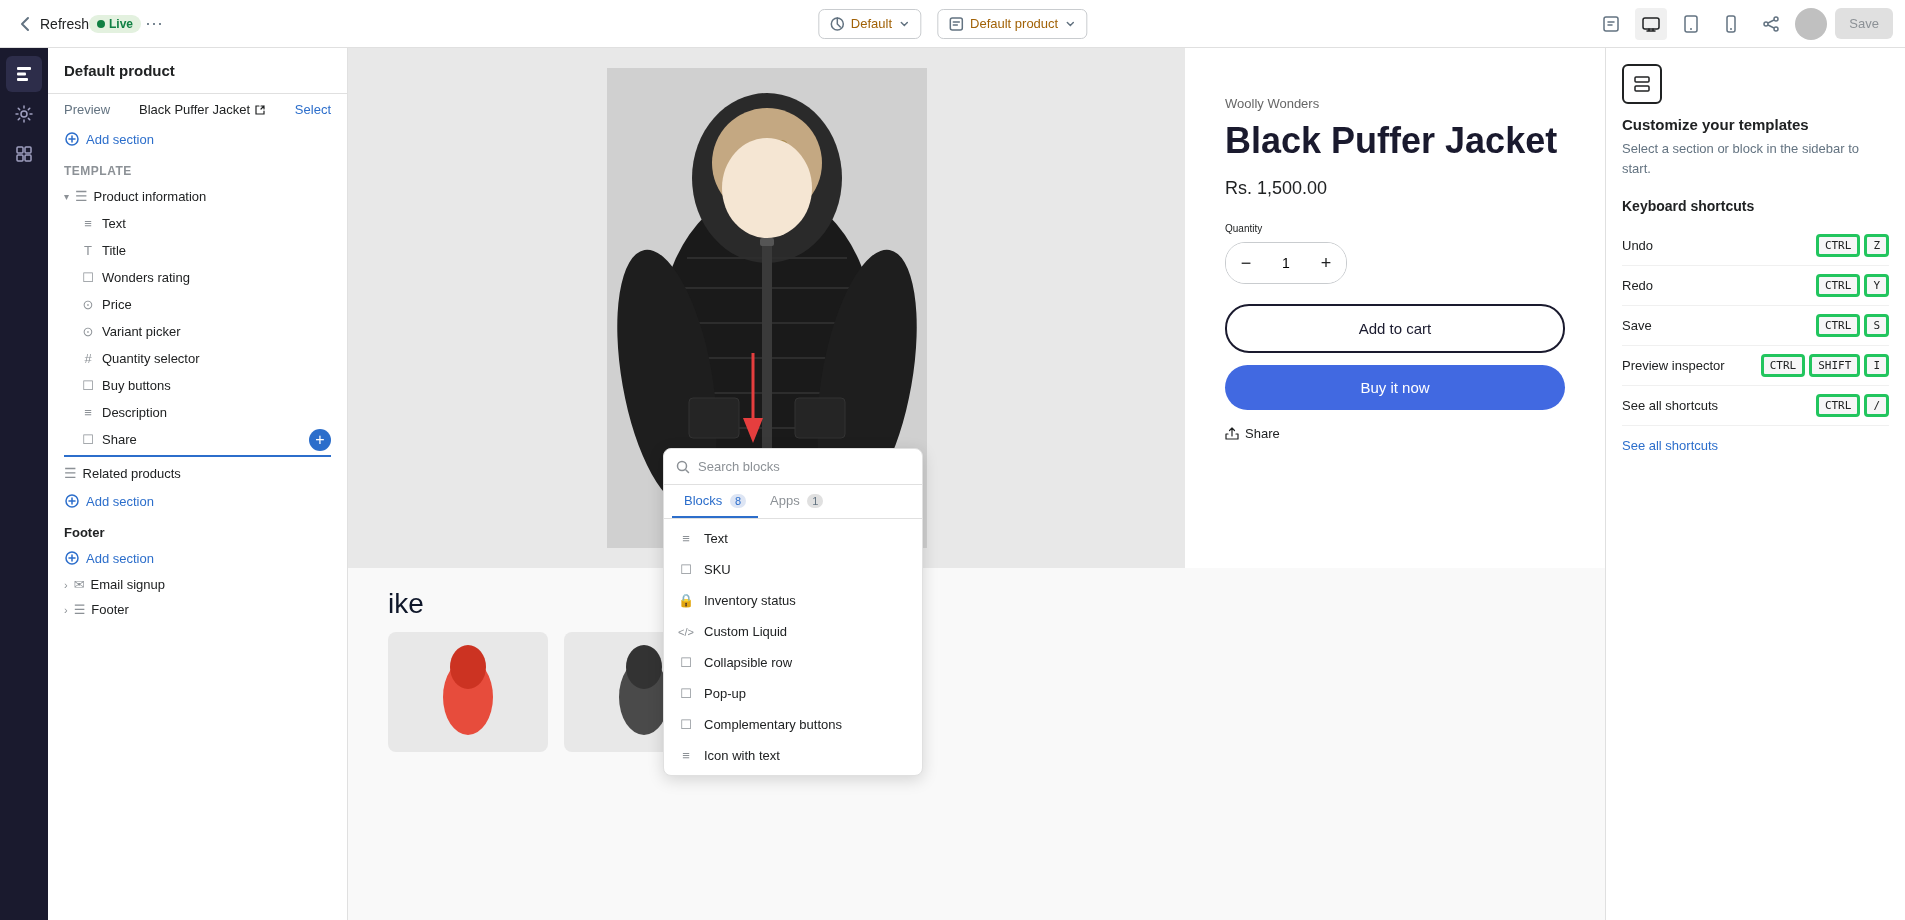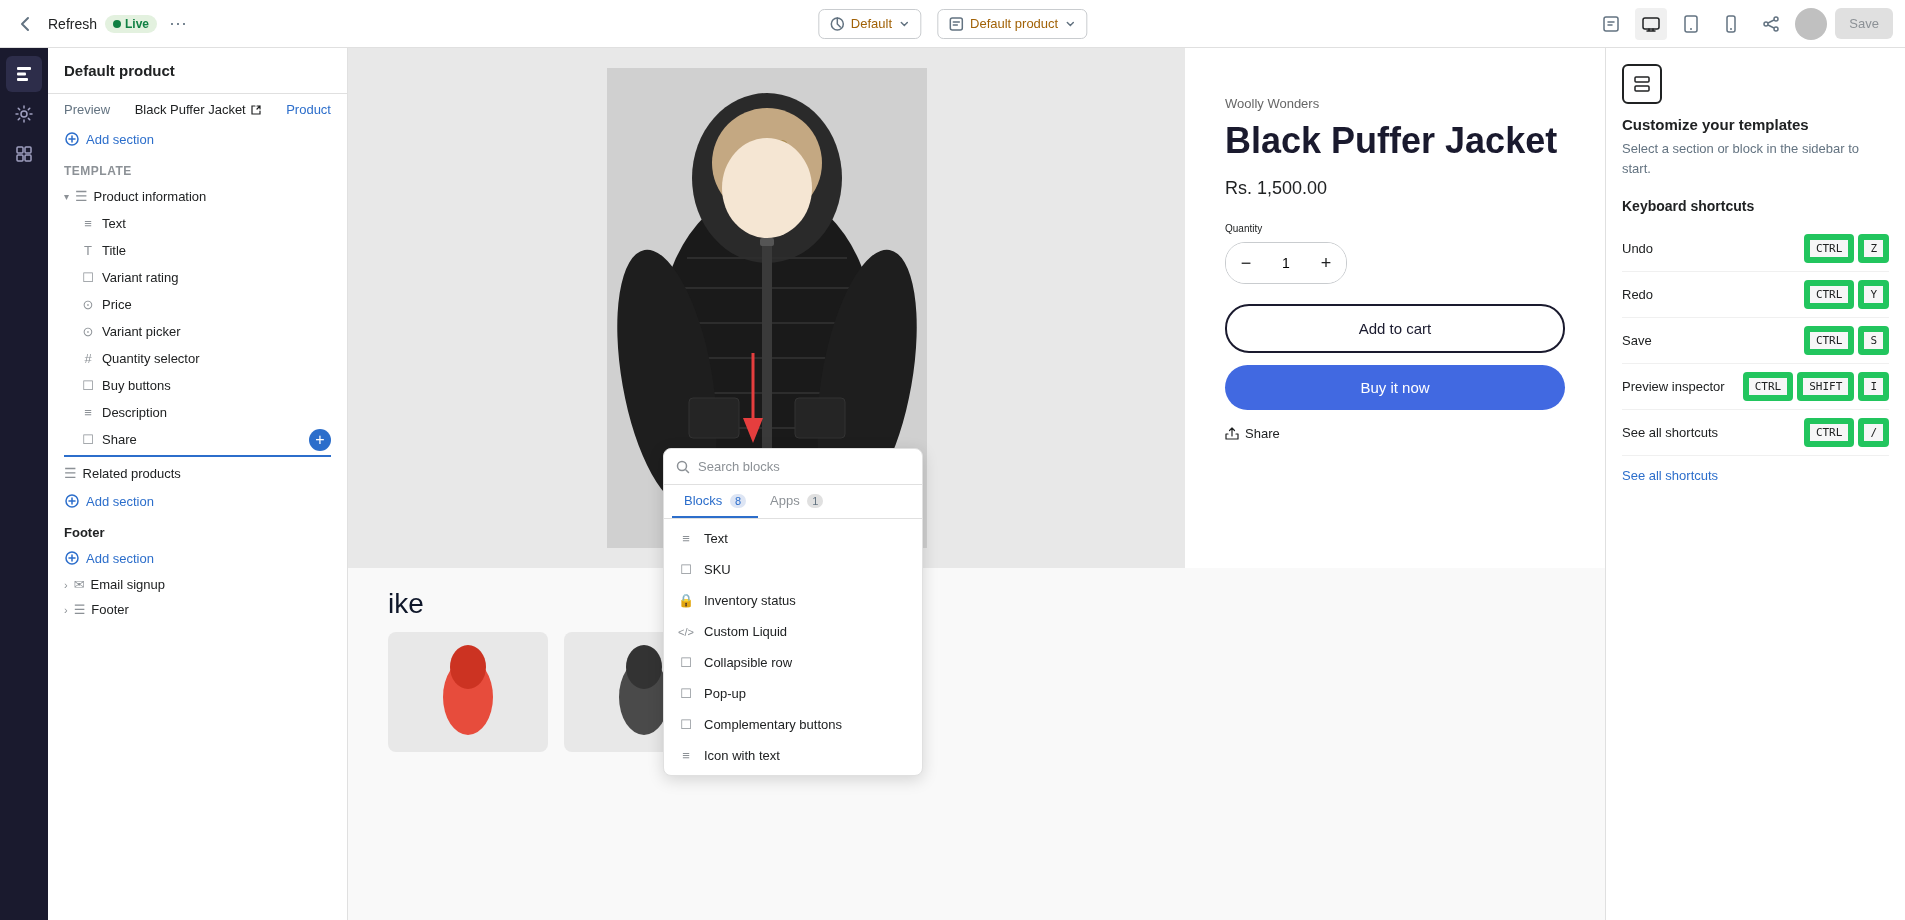--- a/index.html
+++ b/index.html
@@ -4,21 +4,21 @@
   <style>
     * { box-sizing: border-box; margin: 0; padding: 0; }
     body { font-family: -apple-system, BlinkMacSystemFont, 'Segoe UI', sans-serif; font-size: 13px; background: #f1f1f1; height: 920px; overflow: hidden; }
 
     
     .topbar {
       display: flex; align-items: center; height: 48px;
       background: #fff; border-bottom: 1px solid #e0e0e0;
       padding: 0 12px; gap: 12px; position: relative; z-index: 100;
     }
-    .topbar-left { display: flex; align-items: center; gap: 8px; }
+    .topbar-left { display: flex; align-items: center; }
     .topbar-back { width: 28px; height: 28px; display: flex; align-items: center; justify-content: center; cursor: pointer; border-radius: 4px; }
     .topbar-refresh { font-size: 14px; font-weight: 500; color: #202223; cursor: pointer; }
     .topbar-live { display: flex; align-items: center; gap: 4px; background: #e3f1df; color: #108043; font-size: 12px; font-weight: 600; padding: 2px 8px; border-radius: 12px; }
     .topbar-live-dot { width: 8px; height: 8px; background: #108043; border-radius: 50%; }
     .topbar-dots { color: #637381; font-size: 18px; cursor: pointer; margin-left: 4px; }
     .topbar-center { display: flex; align-items: center; gap: 16px; position: absolute; left: 50%; transform: translateX(-50%); }
     .topbar-dropdown { display: flex; align-items: center; gap: 6px; padding: 6px 10px; border: 1px solid #c9cccf; border-radius: 6px; cursor: pointer; background: #fff; font-size: 13px; color: #a16207; }
     .topbar-right { display: flex; align-items: center; gap: 8px; margin-left: auto; }
     .topbar-icon-btn { width: 32px; height: 32px; display: flex; align-items: center; justify-content: center; border-radius: 4px; cursor: pointer; color: #637381; }
     .topbar-icon-btn.active { background: #f0f0f0; }
@@ -98,21 +98,21 @@
 
     
     .right-panel { width: 300px; background: #fff; border-left: 1px solid #e0e0e0; padding: 16px; overflow-y: auto; }
     .right-panel-icon { width: 40px; height: 40px; border: 2px solid #202223; border-radius: 6px; display: flex; align-items: center; justify-content: center; margin-bottom: 12px; }
     .right-panel-title { font-size: 15px; font-weight: 600; color: #202223; margin-bottom: 6px; }
     .right-panel-desc { font-size: 13px; color: #637381; margin-bottom: 20px; line-height: 1.5; }
     .shortcuts-title { font-size: 14px; font-weight: 600; color: #202223; margin-bottom: 12px; }
     .shortcut-row { display: flex; align-items: center; justify-content: space-between; padding: 8px 0; border-bottom: 1px solid #f0f0f0; }
     .shortcut-label { font-size: 13px; color: #202223; }
     .shortcut-keys { display: flex; gap: 4px; align-items: center; }
-    .kbd { background: #f6f6f7; border: 6px solid #22c55e; border-radius: 4px; padding: 2px 6px; font-size: 11px; font-family: monospace; color: #202223; }
+    .kbd { background: #f6f6f7; border: 3px solid #22c55e; border-radius: 4px; padding: 2px 6px; font-size: 11px; font-family: monospace; color: #202223; }
     .see-all-link { color: #2c6ecb; font-size: 13px; cursor: pointer; margin-top: 12px; display: block; }
   </style>
 </head>
 <body>
 
 <div class="topbar">
   <div class="topbar-left">
     <div class="topbar-back">
       <svg width="20" height="20" viewBox="0 0 20 20" fill="none">
           <path d="M12 4l-6 6 6 6" stroke="#637381" stroke-width="2" stroke-linecap="round" stroke-linejoin="round"></path>
@@ -218,21 +218,21 @@
       <div class="left-panel-title">Default product</div>
     </div>
     <div class="preview-row">
       <span class="preview-label">Preview</span>
       <span class="preview-value">
         <span>Black Puffer Jacket</span>
         <svg width="12" height="12" viewBox="0 0 12 12">
             <path d="M5 2H2v8h8V7M7 2h3v3M7 5l3-3" stroke="#202223" stroke-width="1.2" fill="none" stroke-linecap="round"></path>
           </svg>
       </span>
-      <span class="preview-change">Product</span>
+      <span class="preview-change">Select</span>
     </div>
 
     <div class="panel-scroll">
       <div class="add-section-row">
         <svg width="16" height="16" viewBox="0 0 16 16" fill="none">
             <circle cx="8" cy="8" r="6" stroke="#2c6ecb" stroke-width="1.5"></circle>
             <path d="M8 5v6M5 8h6" stroke="#2c6ecb" stroke-width="1.5" stroke-linecap="round"></path>
           </svg>
         <span>Add section</span>
       </div>
@@ -250,21 +250,21 @@
       <div class="tree-item block-item">
         <span class="tree-icon">≡</span>
         <span>Text</span>
       </div>
       <div class="tree-item block-item">
         <span class="tree-icon">T</span>
         <span>Title</span>
       </div>
       <div class="tree-item block-item">
         <span class="tree-icon">☐</span>
-        <span>Variant rating</span>
+        <span>Wonders rating</span>
       </div>
       <div class="tree-item block-item">
         <span class="tree-icon">⊙</span>
         <span>Price</span>
       </div>
       <div class="tree-item block-item">
         <span class="tree-icon">⊙</span>
         <span>Variant picker</span>
       </div>
       <div class="tree-item block-item">

